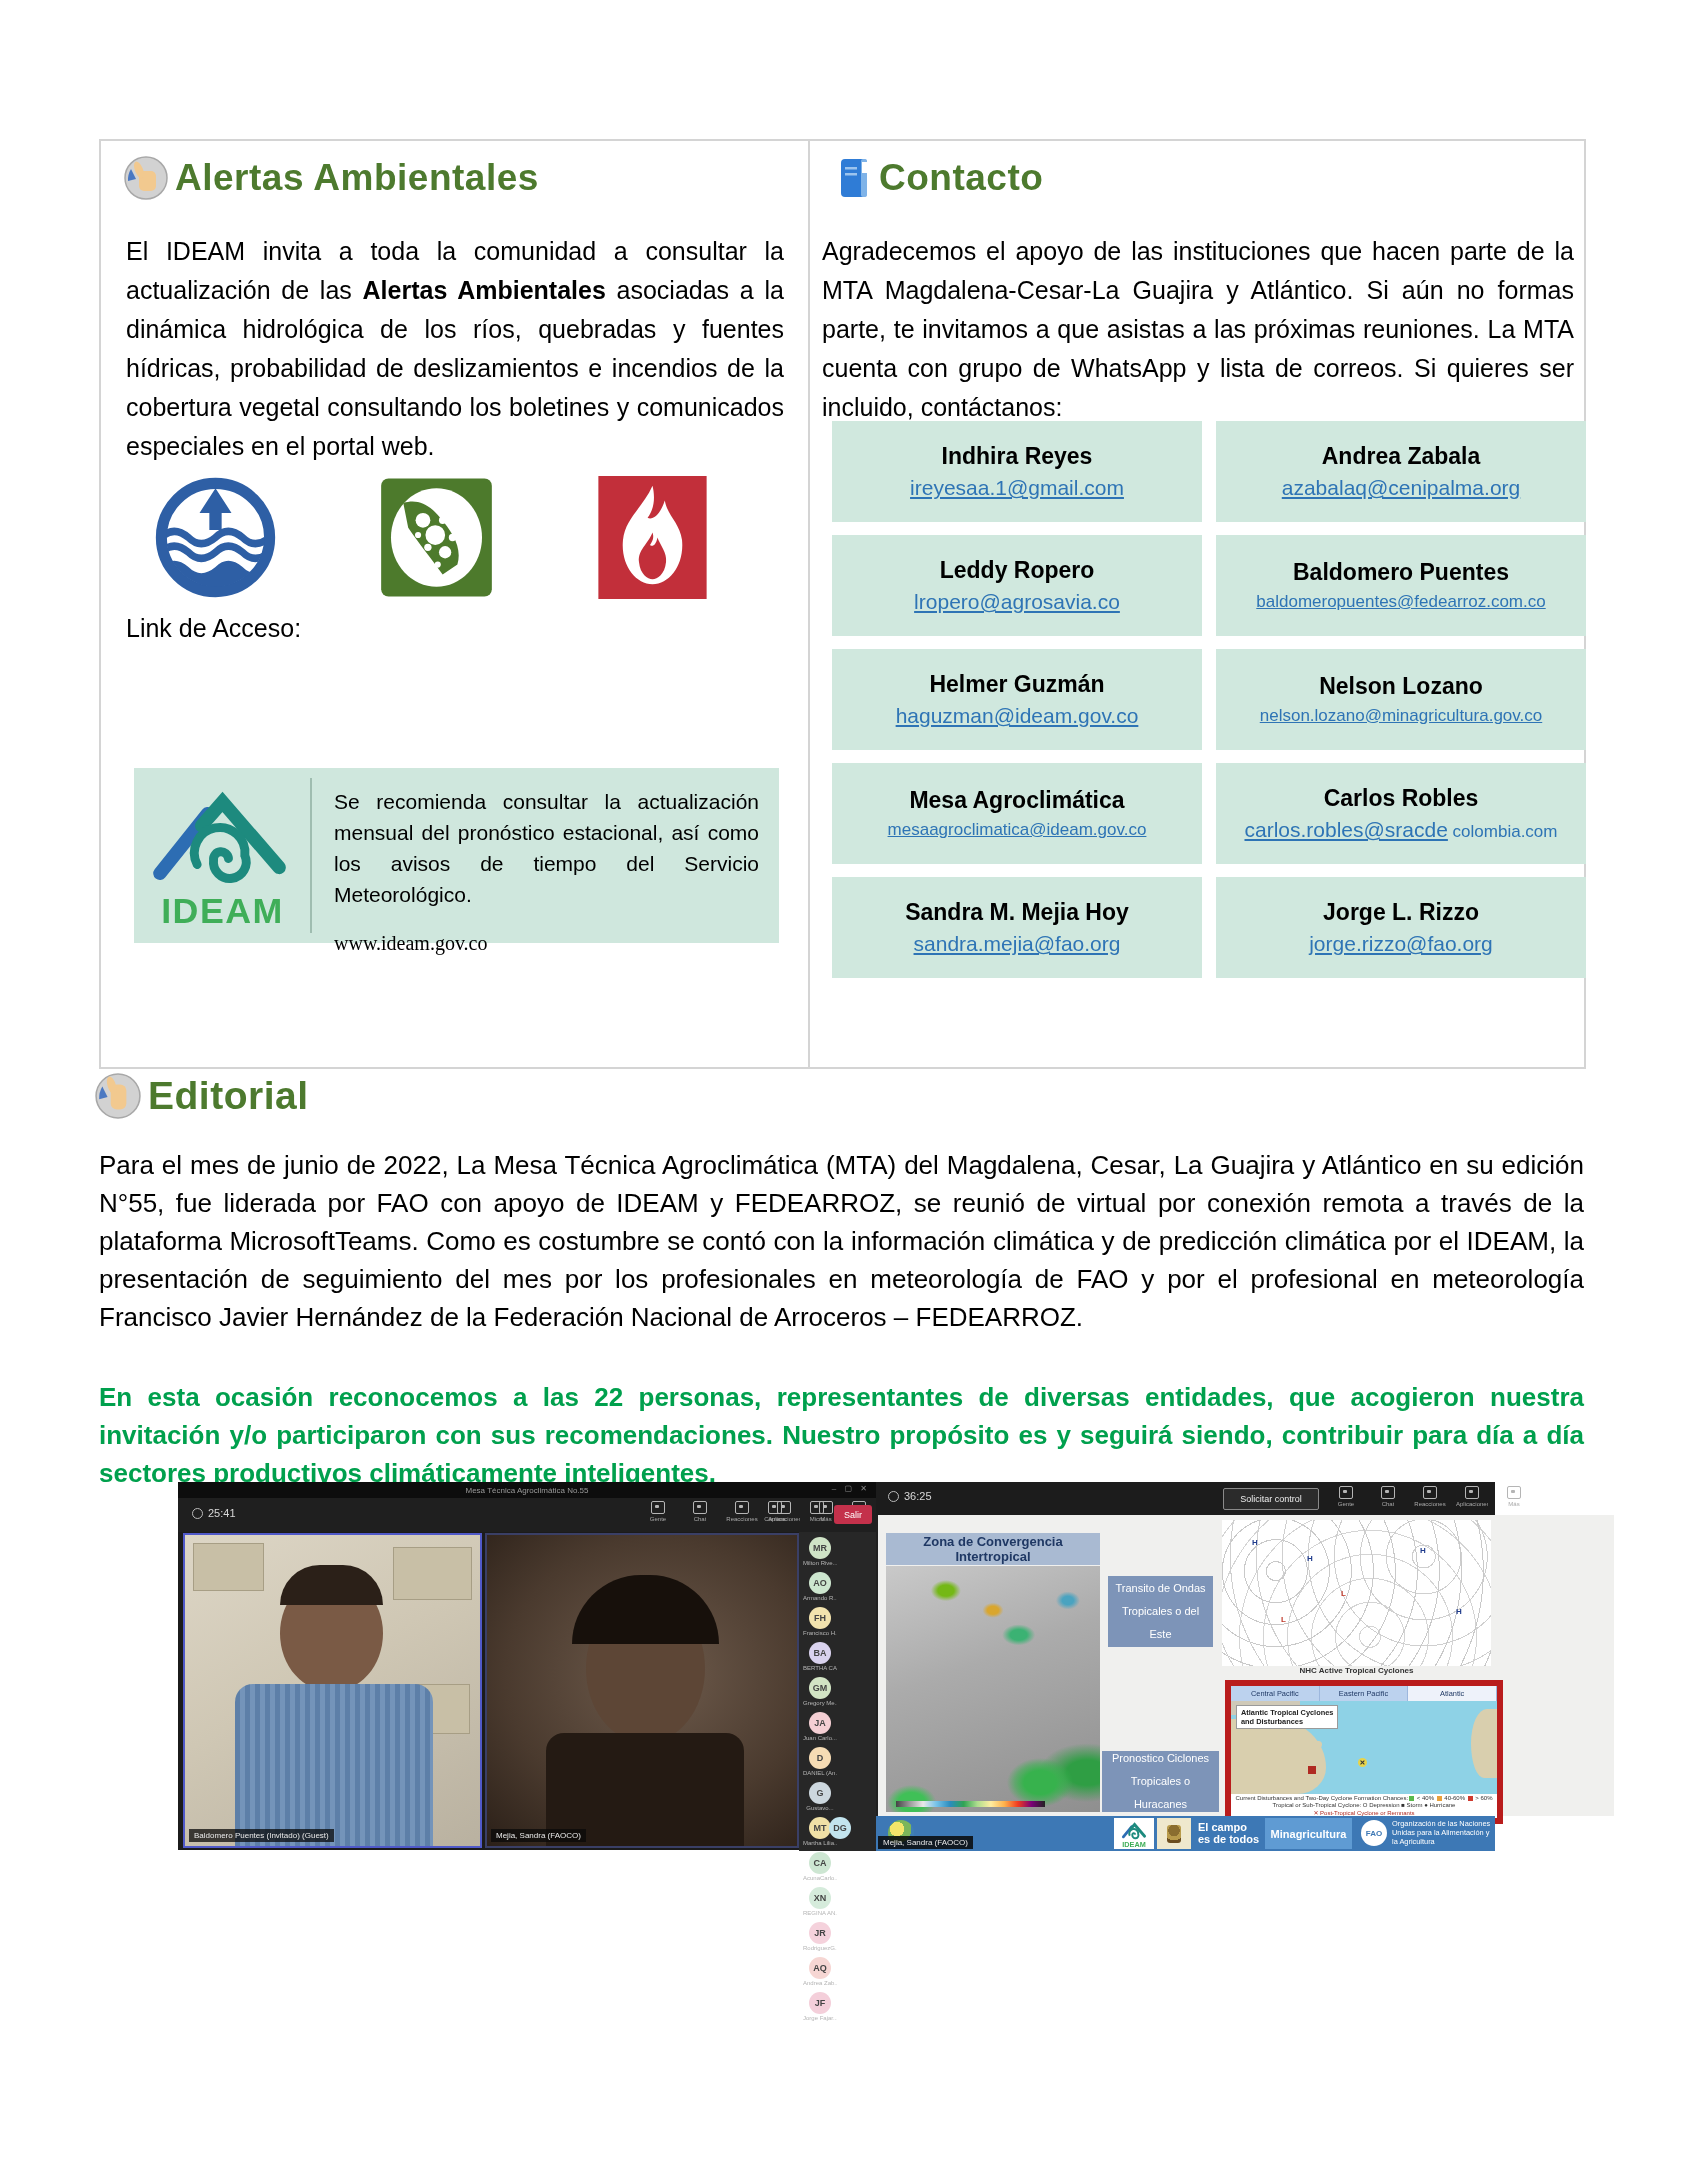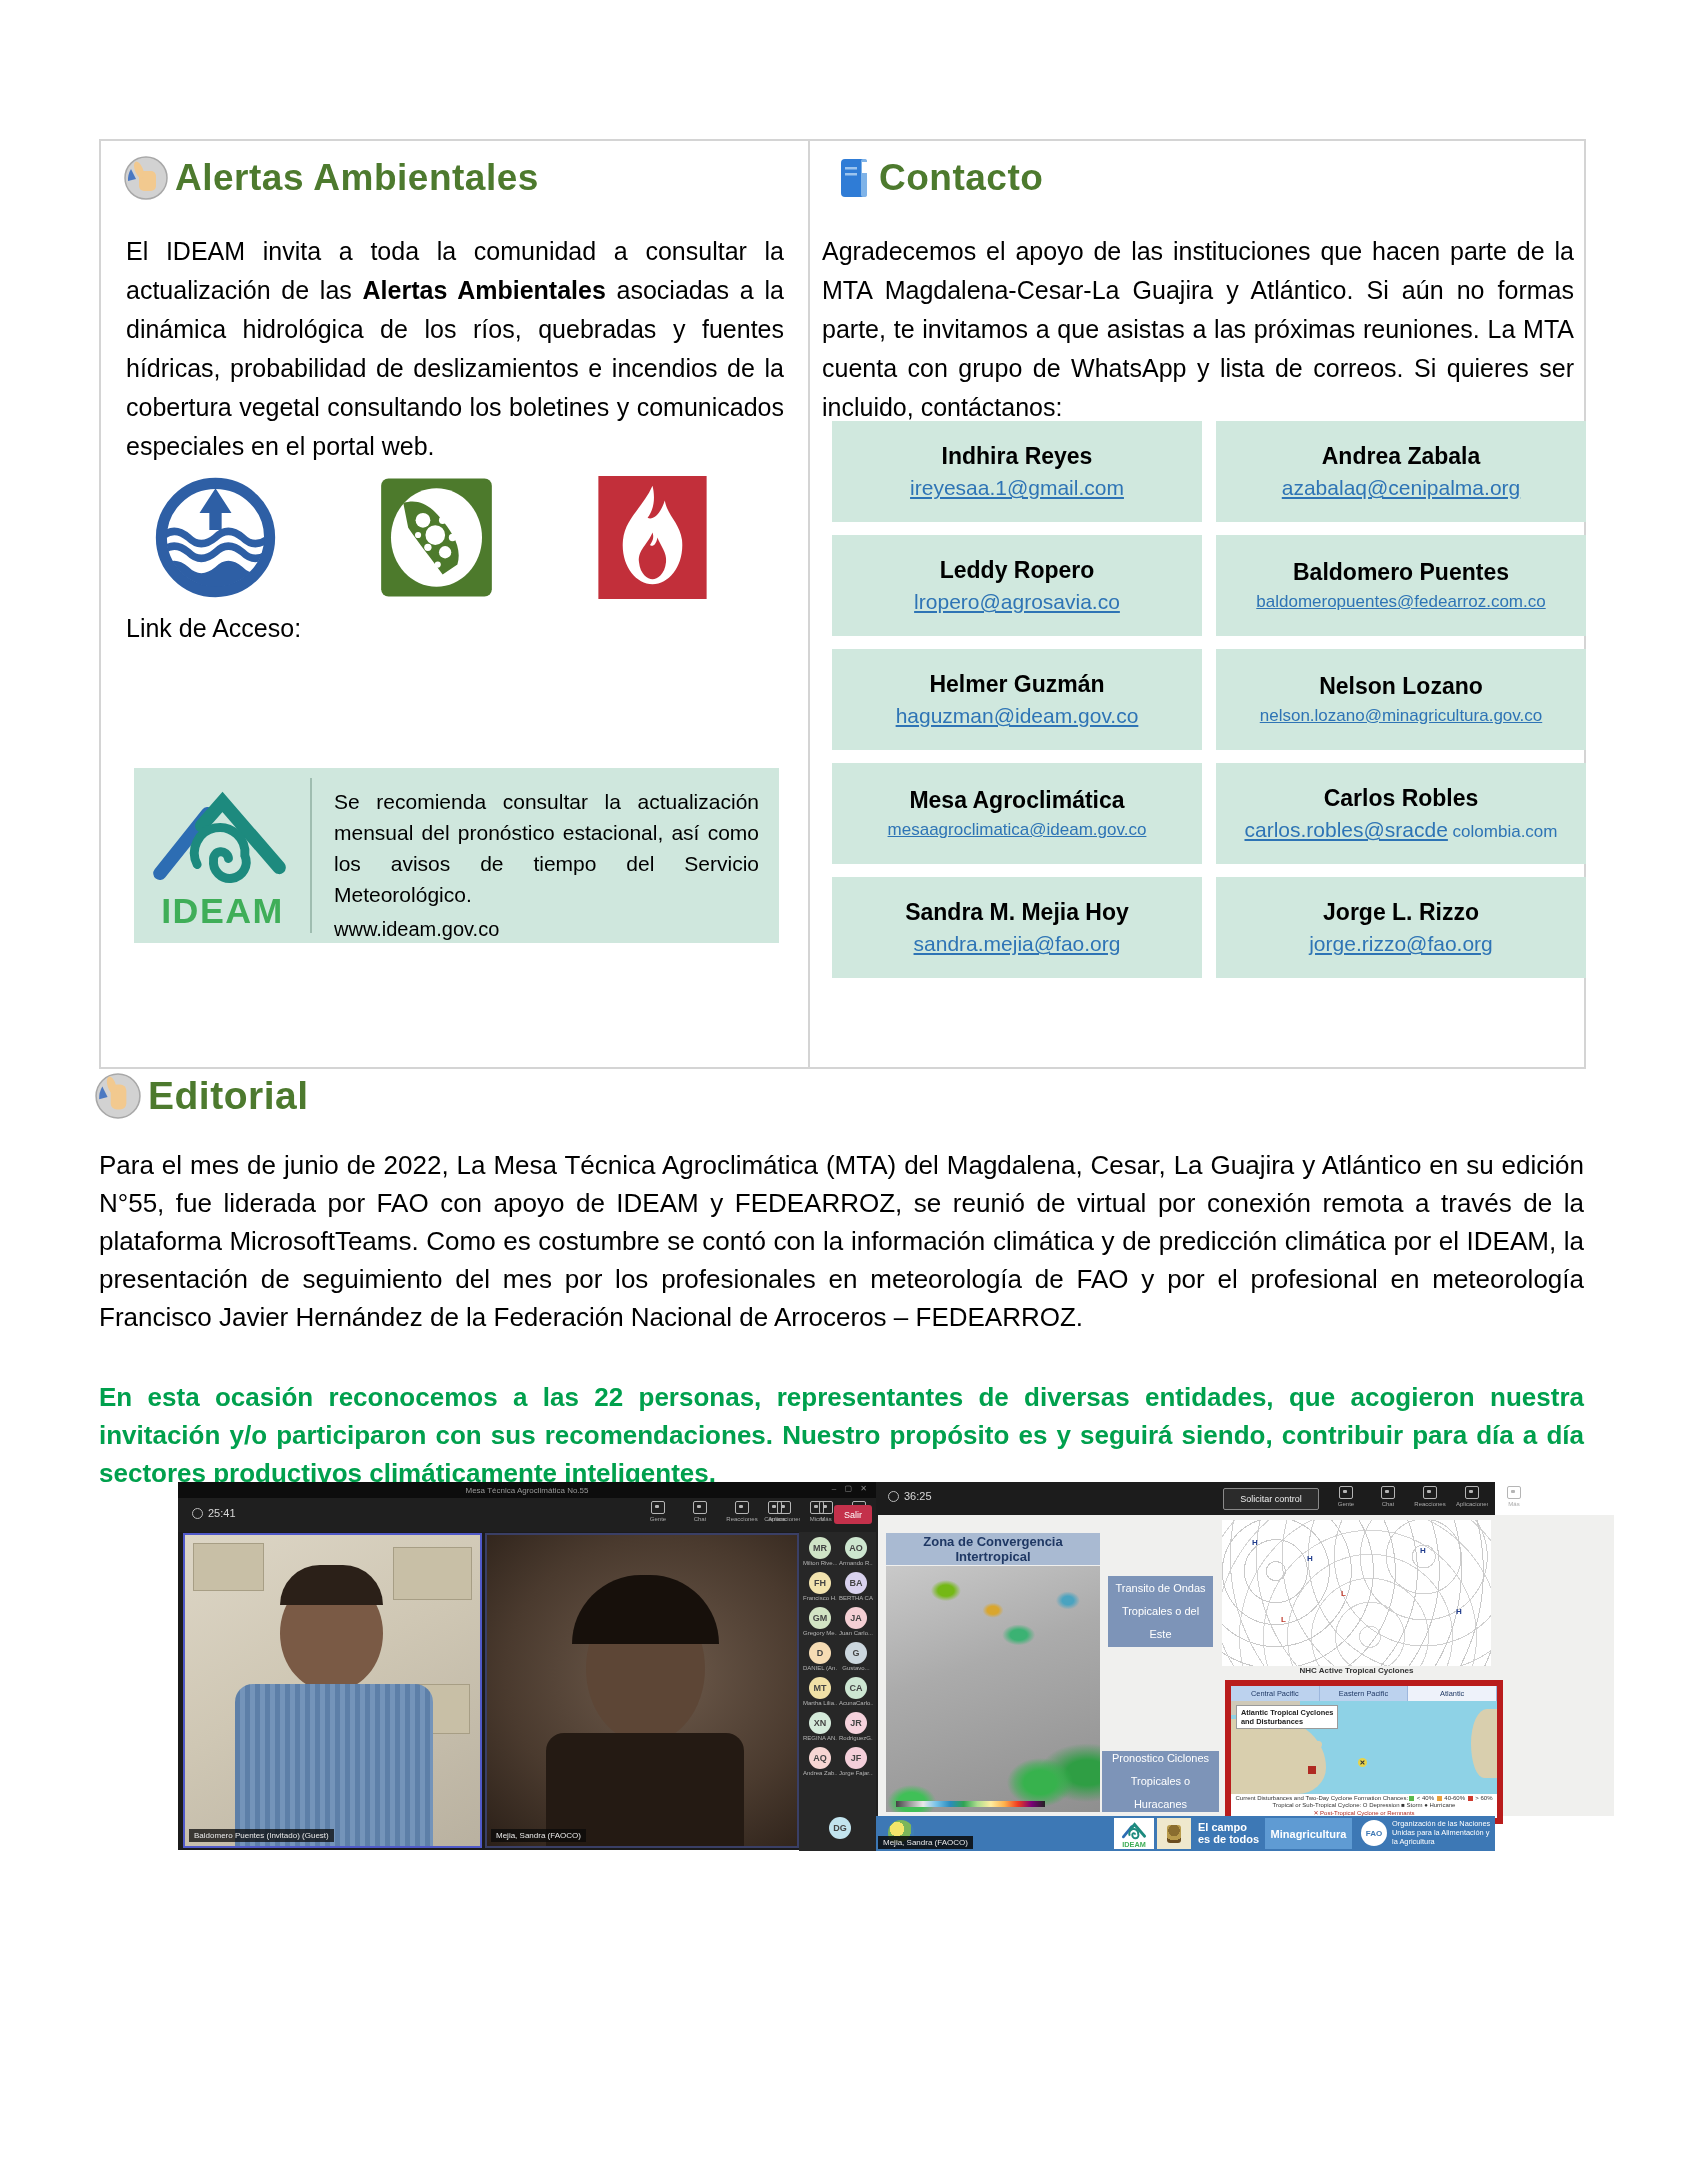--- a/index.html
+++ b/index.html
@@ -19,21 +19,21 @@
   
   .link-label{position:absolute;left:25px;top:473px;font-size:25px;}
   .access-link{position:absolute;left:25px;top:509px;width:644px;font-size:25px;line-height:39px;
                color:#2970b8;text-decoration:underline;word-break:break-all;display:block;}
   
   .ideam-box{position:absolute;left:33px;top:627px;width:645px;height:175px;background:#cfe7dd;
              display:flex;align-items:stretch;}
   .ideam-logo{width:176px;display:flex;align-items:center;justify-content:center;}
   .ideam-sep{width:2px;background:#9fbdb0;margin:10px 0;}
   .ideam-txt{flex:1;padding:18px 20px 10px 22px;font-size:21px;line-height:31px;text-align:justify;}
-  .ideam-url{margin-top:4px;font-size:20px;}
+  .ideam-url{margin-top:18px;font-size:20px;font-family:Liberation Serif, serif;}
   
   .contact-grid{position:absolute;left:731px;top:280px;width:754px;
                 display:grid;grid-template-columns:1fr 1fr;gap:13px 14px;}
   .ccell{background:#d0e8de;height:101px;display:flex;flex-direction:column;align-items:center;
          justify-content:center;text-align:center;padding:2px 8px;box-sizing:border-box;}
   .cname{font-size:23px;font-weight:bold;margin-bottom:6px;}
   .cmail{font-size:21px;color:#2e74b5;text-decoration:underline;}
   .cmail.small{font-size:17px;}
   .cmail-suffix{color:#2e74b5;text-decoration:none;}
   
@@ -62,21 +62,21 @@
              color:#fff;font-size:9px;display:flex;align-items:center;justify-content:center;}
   .video{position:absolute;top:51px;height:315px;border:2px solid #5059c9;box-sizing:border-box;overflow:hidden;}
   .v-man{left:5px;width:299px;background:linear-gradient(150deg,#ddd6c6 0%,#cfc7b4 45%,#b9b1a0 100%);}
   .v-woman{left:307px;width:314px;border-color:#3a3f66;background:radial-gradient(90% 80% at 55% 45%,#6e5b4c 0%,#4a3a2e 55%,#241a13 100%);}
   .poster{position:absolute;background:#c8bfa6;border:1px solid #a79e85;}
   .head-sh{position:absolute;border-radius:50%;}
   .body-sh{position:absolute;border-radius:18px 18px 0 0;}
   .vlabel{position:absolute;left:4px;bottom:4px;background:rgba(10,10,10,.75);color:#e8e8e8;font-size:8px;
           padding:2px 5px;white-space:nowrap;}
   .roster{position:absolute;left:621px;top:50px;width:77px;height:319px;background:#272727;}
-  .pgrid{position:absolute;left:4px;top:5px;width:69px;display:grid;grid-template-columns:1fr 1fr;gap:6px 2px;}
+  .pgrid{position:absolute;left:4px;top:5px;width:69px;display:grid;grid-template-columns:1fr;gap:6px 2px;}
   .pav{display:flex;flex-direction:column;align-items:center;width:34px;}
   .pcirc{width:22px;height:22px;border-radius:50%;display:flex;align-items:center;justify-content:center;
          font-size:9px;color:#444;font-weight:bold;}
   .plabel{font-size:6px;color:#b5b5b5;max-width:34px;overflow:hidden;white-space:nowrap;margin-top:1px;}
   .float-av{position:absolute;left:24px;top:285px;}
   
   .rwin{position:absolute;left:698px;top:0;width:619px;height:368px;background:#202020;}
   .r-topbar{position:absolute;left:0;top:0;width:100%;height:33px;background:#1c1c1c;}
   .ctrl-btn{position:absolute;left:347px;top:6px;width:94px;height:20px;border:1px solid #8a8a8a;background:#2b2b2b;
             color:#ececec;font-size:9px;display:flex;align-items:center;justify-content:center;border-radius:2px;}

